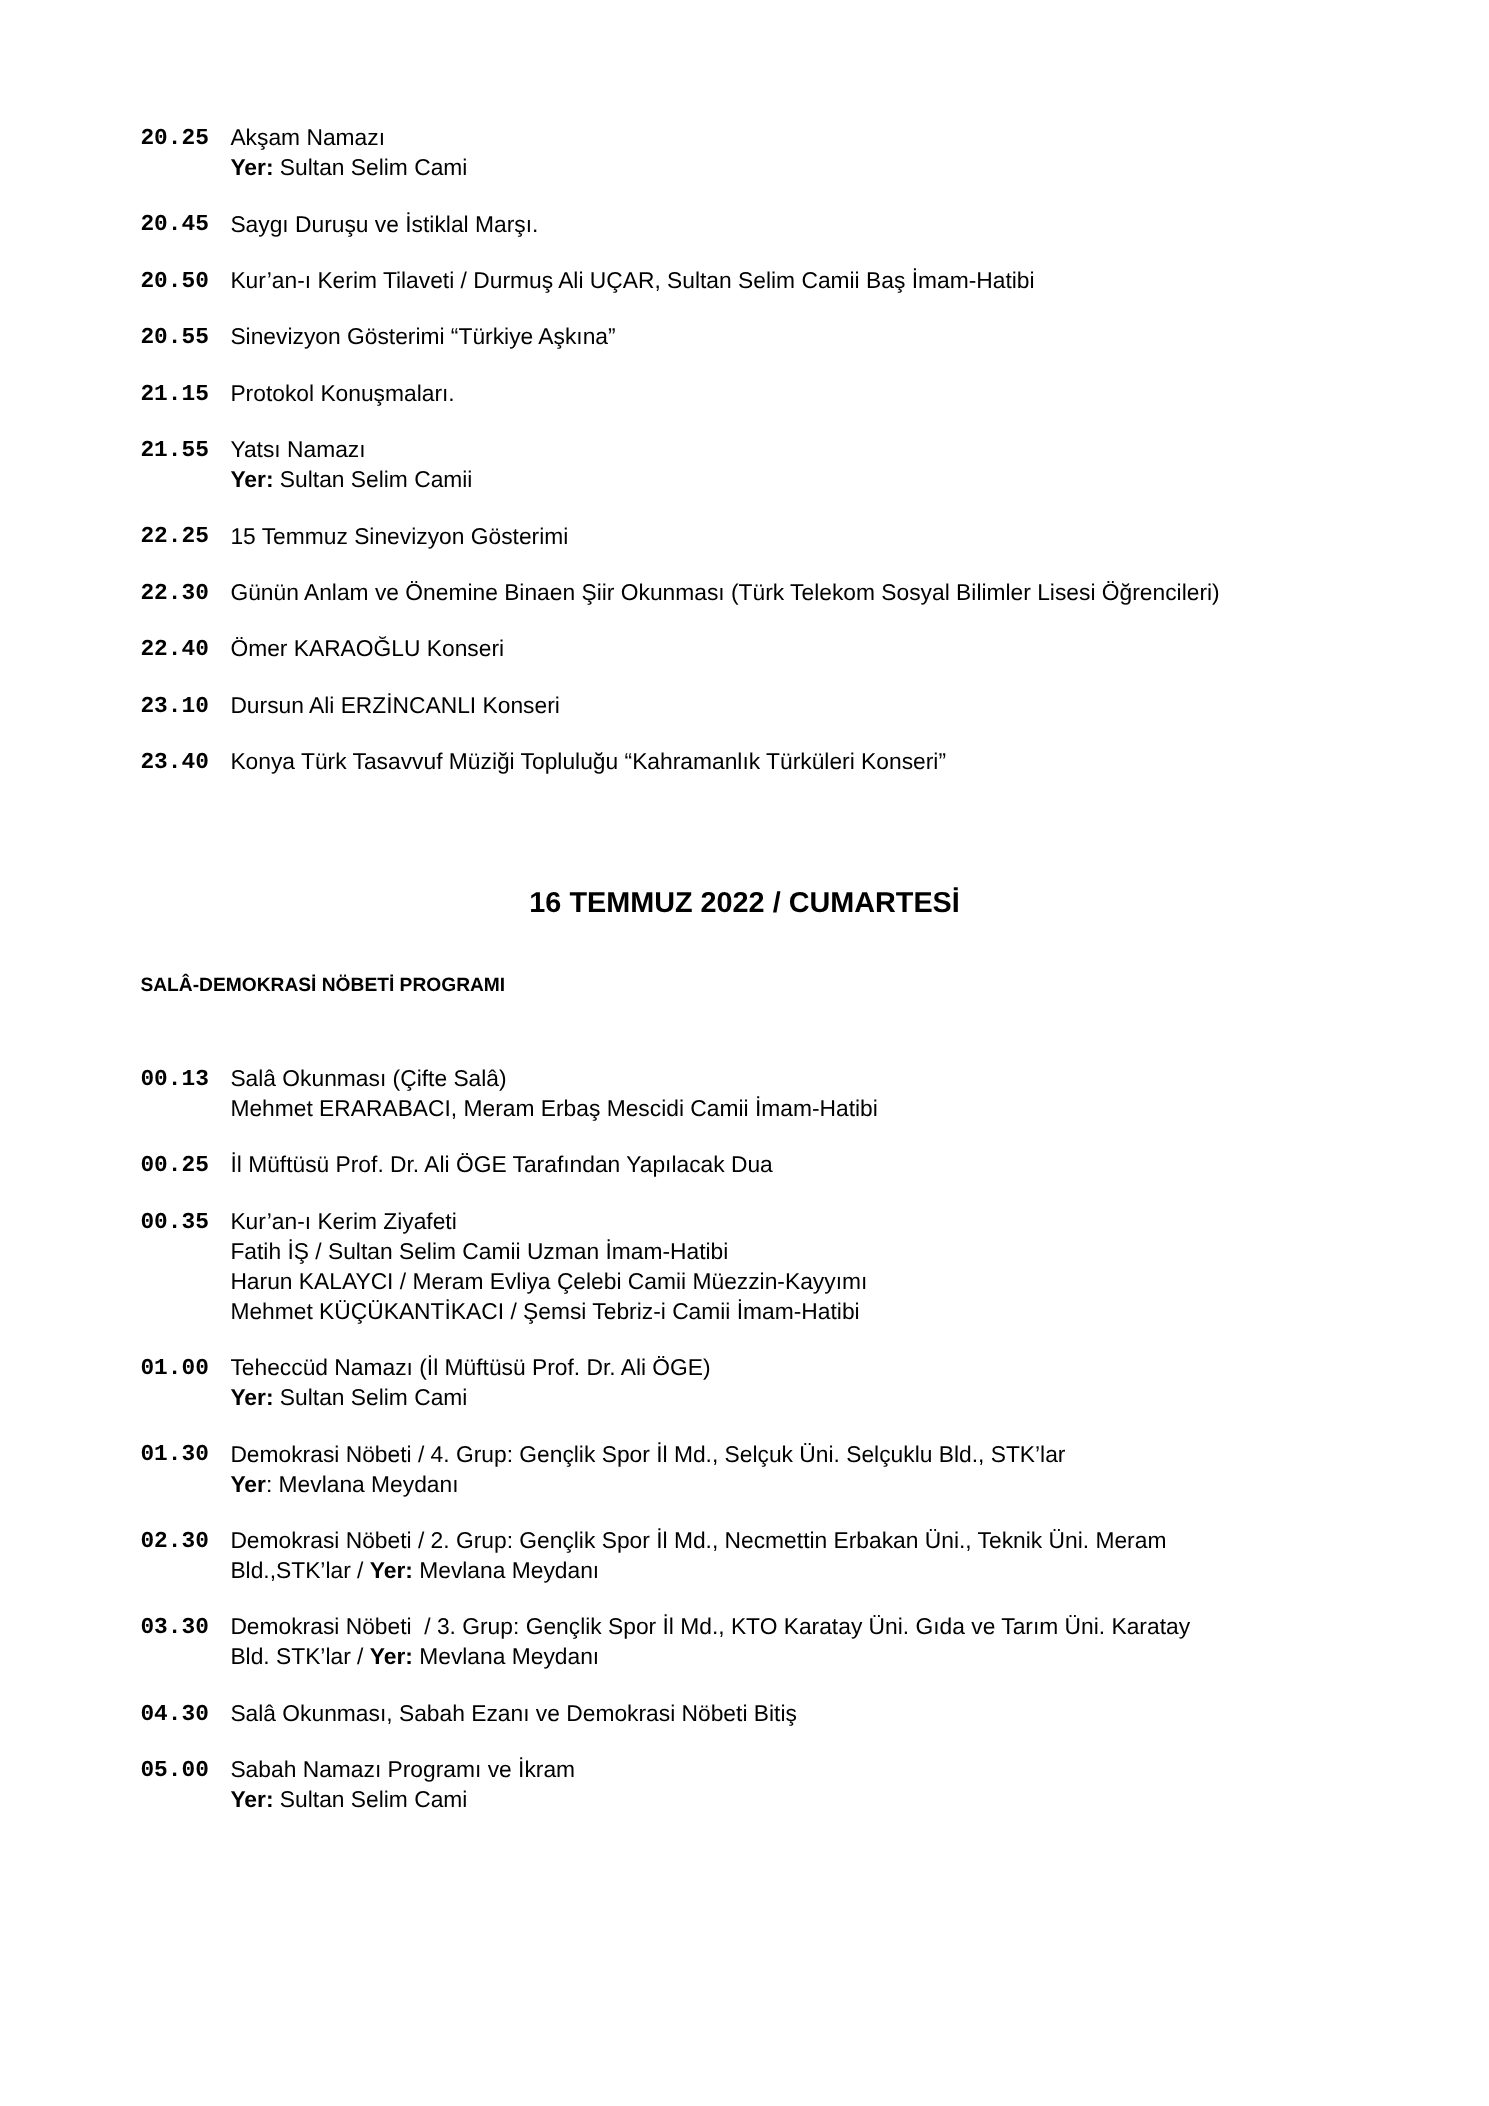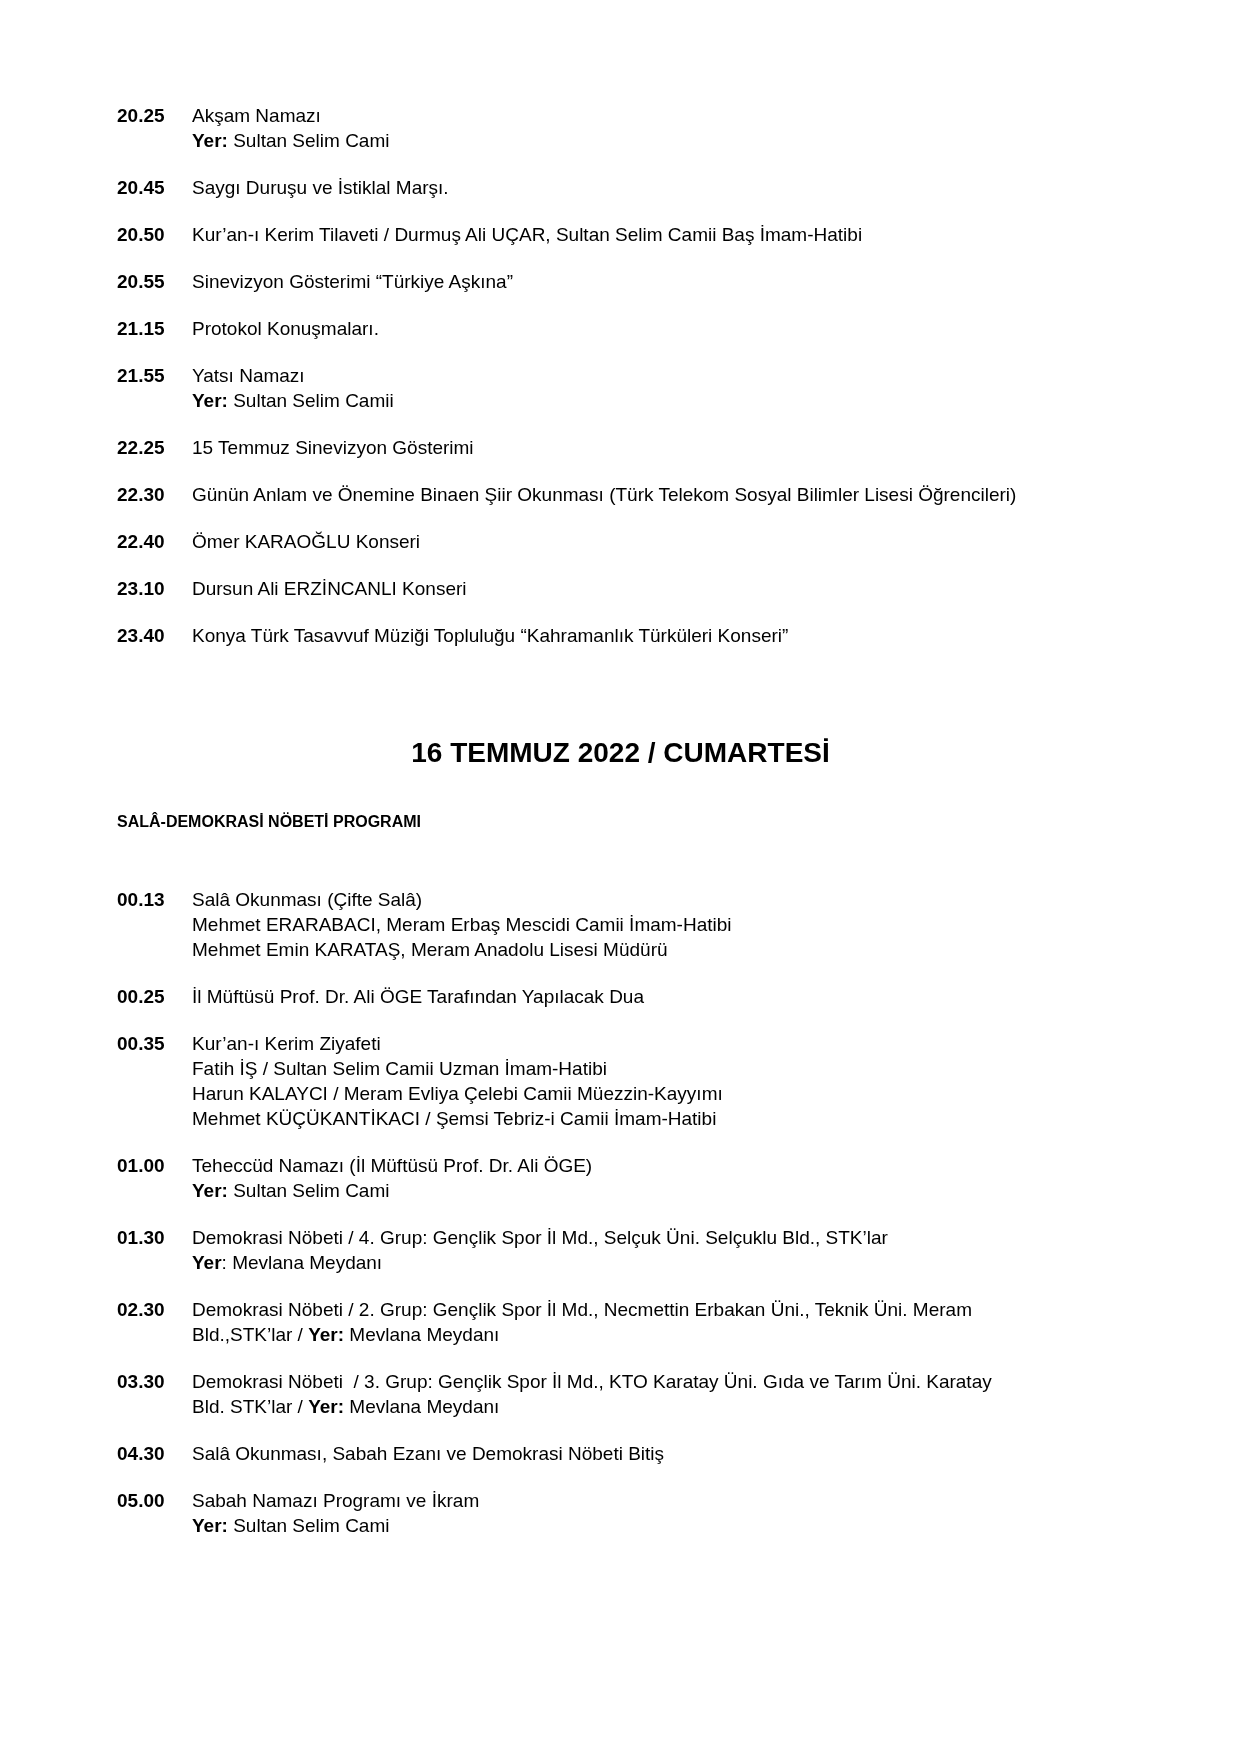--- a/index.html
+++ b/index.html
@@ -23,33 +23,34 @@
     .event {
       display: flex;
       align-items: flex-start;
       margin-bottom: 22px;
     }
     .time {
       flex: 0 0 75px;
       width: 75px;
       font-weight: 700;
       white-space: pre;
+      font-family: Liberation Mono, monospace;
     }
     .body {
       flex: 1 1 auto;
       min-width: 0;
     }
     .line {
       white-space: pre;
     }
     .b {
       font-weight: 700;
     }
     .day-heading {
-      font-size: 28px;
+      font-size: 24px;
       line-height: 32px;
       font-weight: 700;
       text-align: center;
       margin: 89px 0 0 0;
       white-space: pre;
     }
     .subheading {
       font-size: 16px;
       line-height: 27px;
       font-weight: 700;
@@ -136,21 +137,20 @@
   <div class="day-heading">16 TEMMUZ 2022 / CUMARTESİ</div>
 
   <div class="subheading">SALÂ-DEMOKRASİ NÖBETİ PROGRAMI</div>
 
   <div id="section-2">
       <div class="event">
         <div class="time">00.13</div>
         <div class="body">
           <div class="line"><span>Salâ Okunması (Çifte Salâ)</span></div>
           <div class="line"><span>Mehmet ERARABACI, Meram Erbaş Mescidi Camii İmam-Hatibi</span></div>
-          <div class="line"><span>Mehmet Emin KARATAŞ, Meram Anadolu Lisesi Müdürü</span></div>
         </div>
       </div>
       <div class="event">
         <div class="time">00.25</div>
         <div class="body">
           <div class="line"><span>İl Müftüsü Prof. Dr. Ali ÖGE Tarafından Yapılacak Dua</span></div>
         </div>
       </div>
       <div class="event">
         <div class="time">00.35</div>

